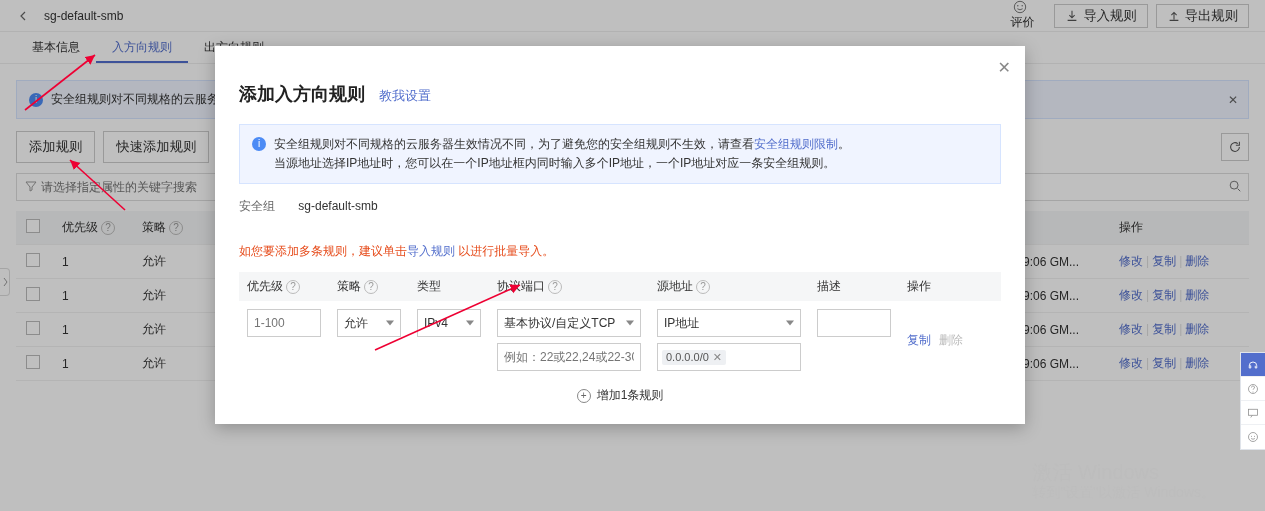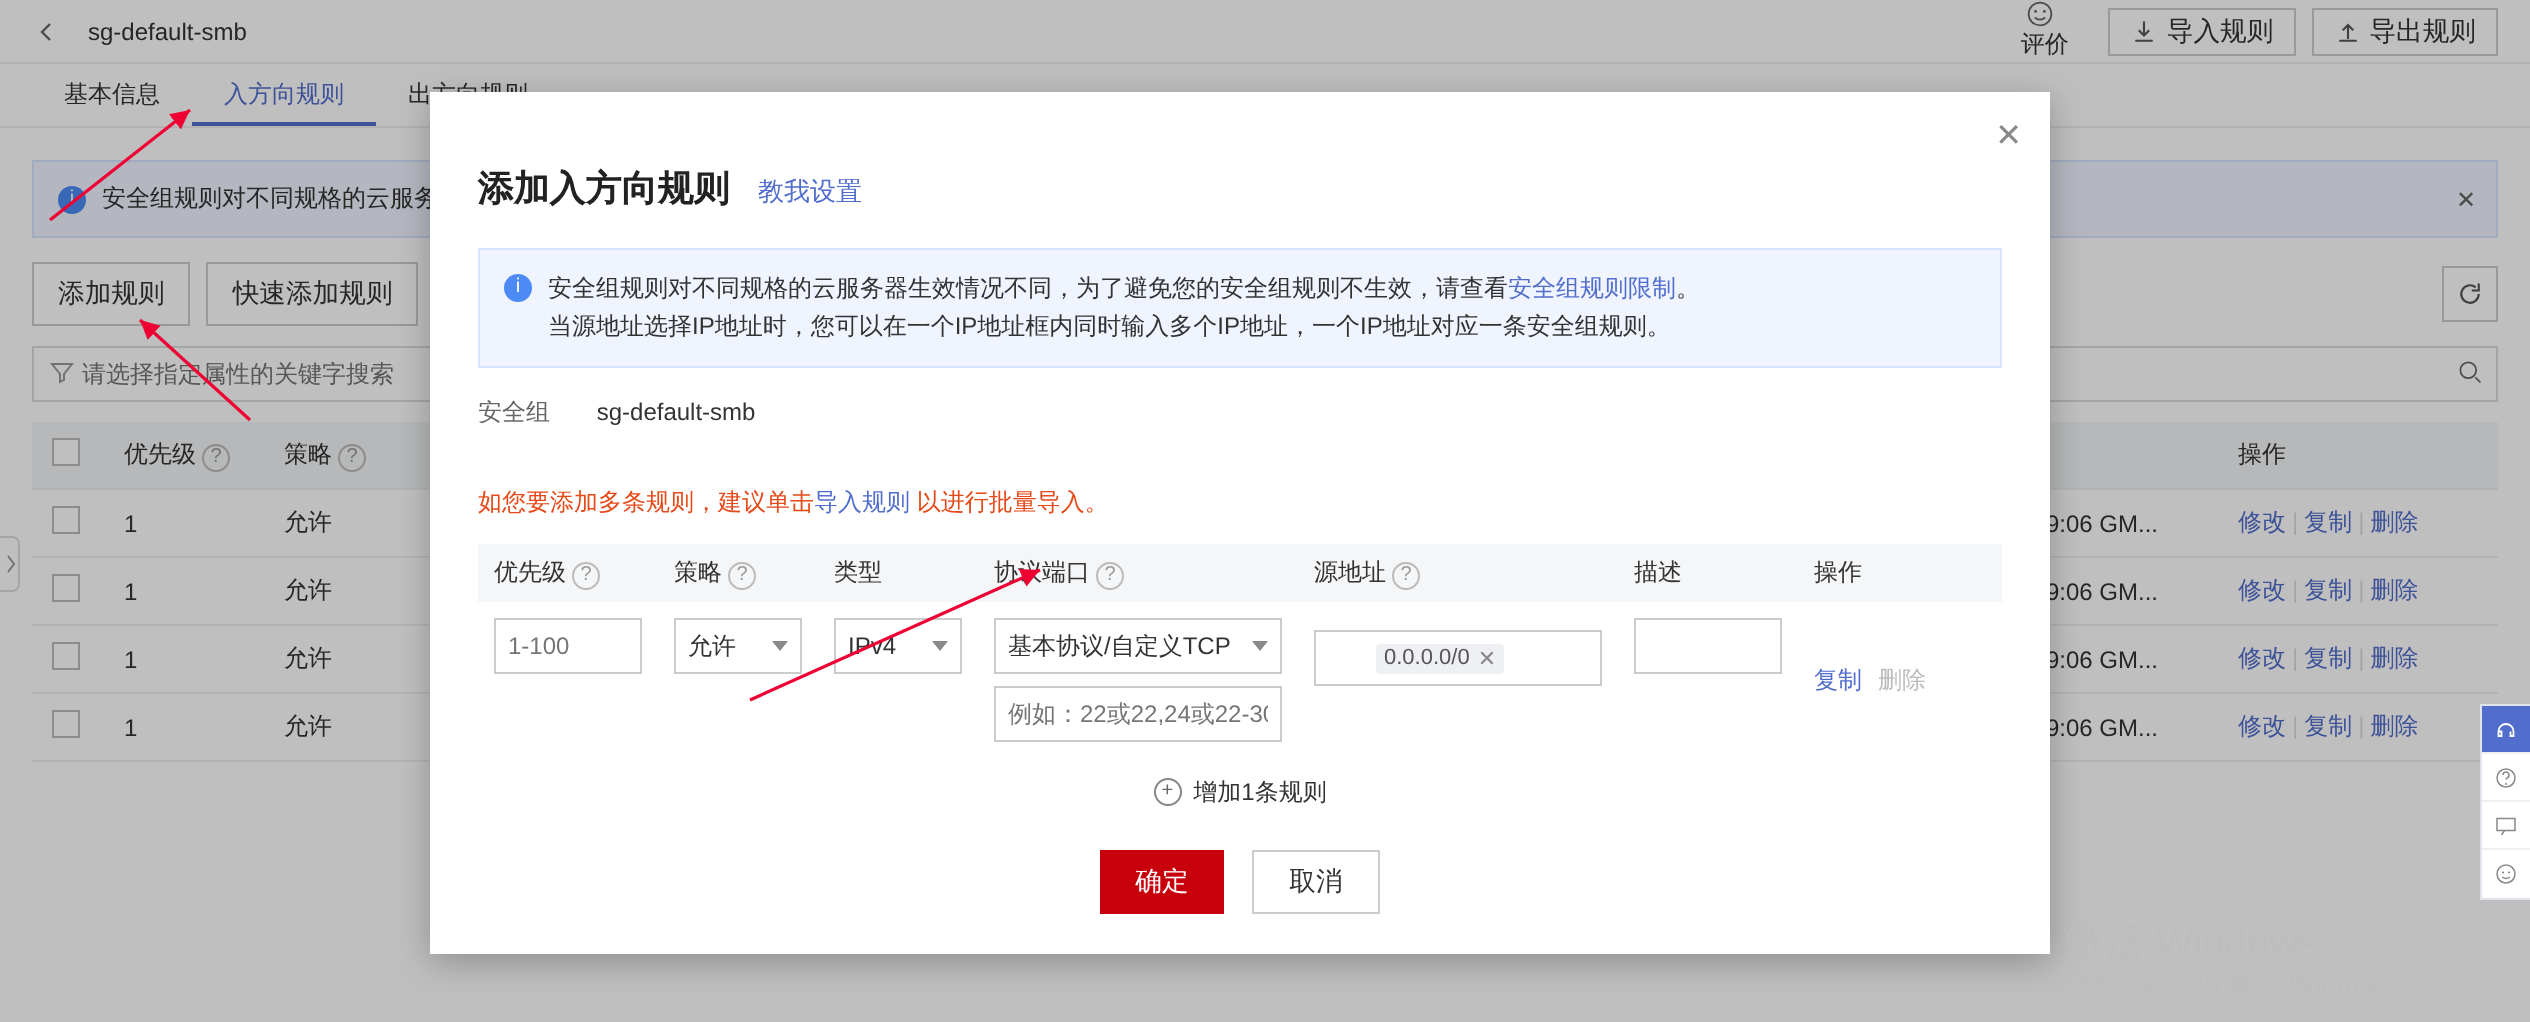--- a/index.html
+++ b/index.html
@@ -63,21 +63,21 @@
 .form-head { display: flex; margin-top: 12px; color:#333; background:#f5f6f7; padding:6px 0; }
 .form-head > div { padding: 0 8px; }
 .form-row { display: flex; margin-top: 8px; }
 .form-row > div { padding: 0 8px; }
 .col-prio{width:90px;} .col-pol{width:80px;} .col-type{width:80px;} .col-port{width:160px;} .col-src{width:160px;} .col-desc{width:90px;} .col-rowops{width:80px;}
 
 .ipt { width:100%; height:28px; border:1px solid #ccc; padding:0 6px; font-size:12px; outline:none; }
 .sel { width:100%; height:28px; border:1px solid #ccc; padding:0 20px 0 6px; font-size:12px; background:#fff; position:relative; display:flex; align-items:center; cursor:pointer; }
 .sel .caret { position:absolute; right:6px; top:50%; transform:translateY(-50%); width:0;height:0;border-left:4px solid transparent;border-right:4px solid transparent;border-top:5px solid #888; }
 .sub-input { margin-top:6px; position:relative; }
-.ip-chip { display:inline-flex; align-items:center; background:#eef0f3; padding:1px 4px; border-radius:2px; font-size:11px; color:#555;margin-left:26px; }
+.ip-chip { display:inline-flex; align-items:center; background:#eef0f3; padding:1px 4px; border-radius:2px; font-size:11px; color:#555; }
 .ip-chip .x { margin-left:4px; cursor:pointer; color:#888; }
 .row-op { color:#526ecc; cursor:pointer; margin-right:8px; }
 .row-op.disabled { color:#bbb; cursor:default; }
 
 .add-more { margin-top: 16px; text-align: center; }
 .add-more .pluswrap { display:inline-flex; align-items:center; cursor:pointer; color:#333; }
 .pluscircle { width:14px; height:14px; border:1px solid #888; border-radius:50%; display:inline-flex; align-items:center; justify-content:center; font-size:10px; margin-right:6px; color:#666; line-height:1; }
 
 .modal-actions { margin-top: 20px; text-align: center; }
 .btn-primary { background: #c7000b; color:#fff; border:none; padding:7px 18px; cursor:pointer; margin-right:10px; }
@@ -270,20 +270,24 @@
           </div>
         </div>
       <div class="col-port">
         <div class="sel">
             <span>基本协议/自定义TCP</span>
             <span class="caret"></span>
           </div>
         <div class="sub-input"><input class="ipt" placeholder="例如：22或22,24或22-30" style=""></div>
       </div>
       <div class="col-src">
+        <div class="sel">
+            <span>IP地址</span>
+            <span class="caret"></span>
+          </div>
         <div class="sub-input">
             <div class="ipt" style="display:flex;align-items:center;padding:2px 4px;">
               <span class="ip-chip">
                 <span>0.0.0.0/0</span>
                 <span class="x">✕</span>
               </span>
             </div>
           </div>
       </div>
       <div class="col-desc"><input class="ipt" style=""></div>
@@ -293,24 +297,20 @@
         </div>
     </div>
 
     <div class="add-more">
       <span class="pluswrap">
         <span class="pluscircle">+</span>
         <span>增加1条规则</span>
       </span>
     </div>
 
-    <div class="modal-actions">
-      <button class="btn-primary">确定</button>
-      <button class="btn-secondary">取消</button>
-    </div>
   </div>
 </div>
 
 <svg class="arrow-svg" style="left:20px; top:50px;" width="120" height="70">
   <defs>
       <marker id="ah1" markerWidth="8" markerHeight="8" refX="6" refY="3" orient="auto">
         <path d="M0,0 L6,3 L0,6 z" fill="#e03"></path>
       </marker>
     </defs>
   <line x1="5" y1="60" x2="75" y2="5" stroke="#e03" stroke-width="1.6" marker-end="url(#ah1)"></line>

